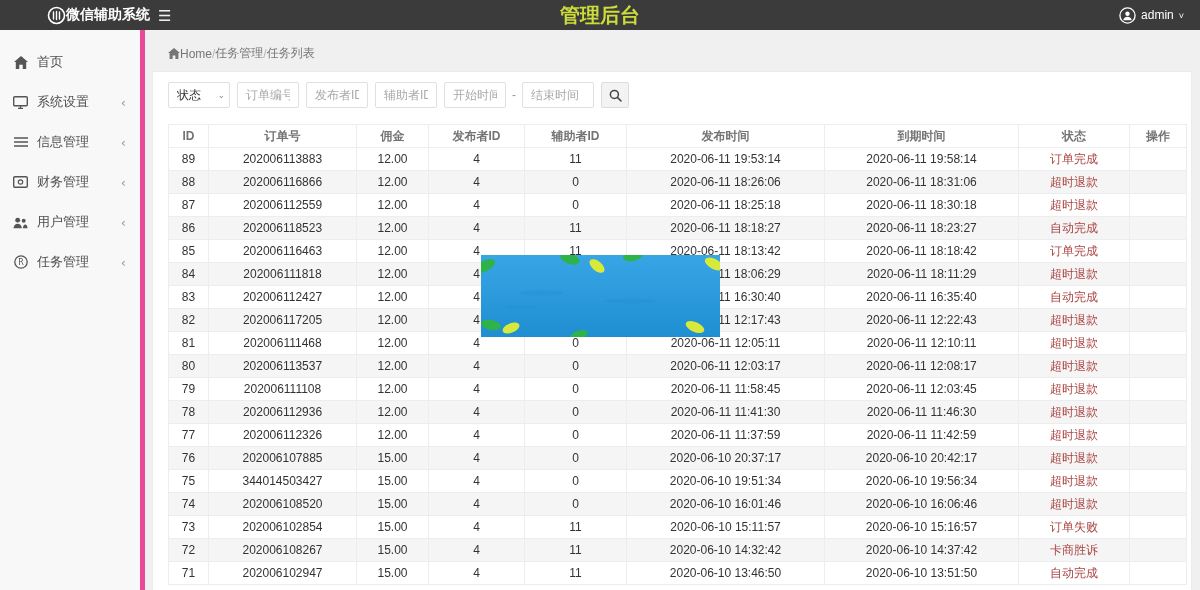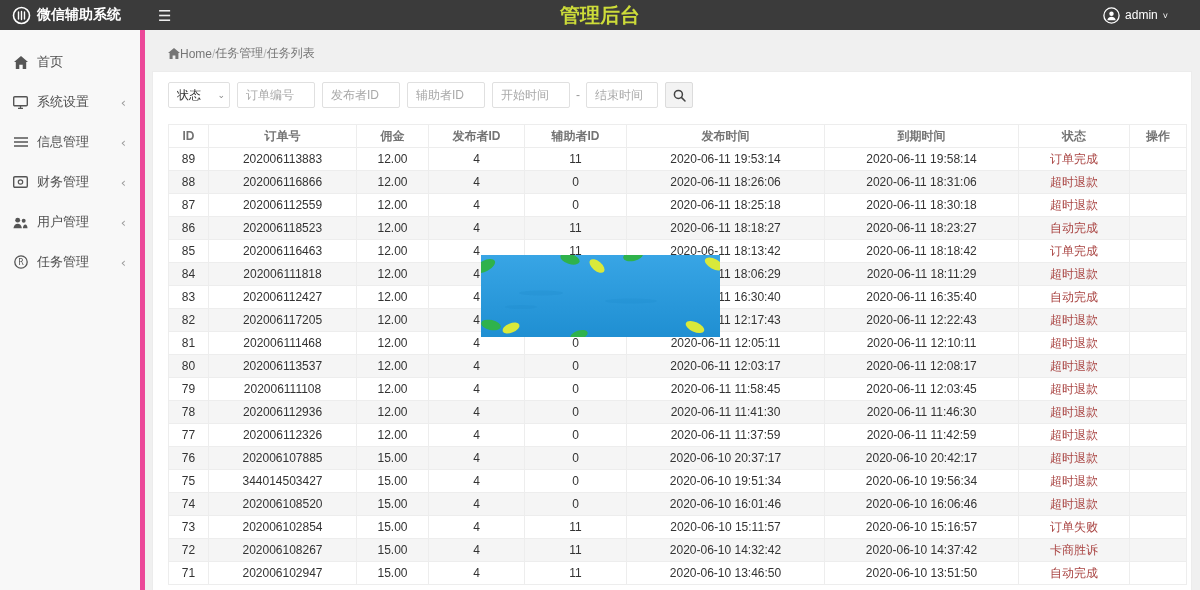--- a/index.html
+++ b/index.html
@@ -1,45 +1,45 @@
 <!DOCTYPE html>
 <html><head>
 <meta charset="utf-8">
 <style>
   * { margin:0; padding:0; box-sizing:border-box; }
   html,body { width:1200px; height:590px; overflow:hidden; }
   body { font-family:"Liberation Sans","DejaVu Sans",sans-serif; background:#f0f0f0; position:relative; }
 
   
   .topbar { position:fixed; top:0; left:0; width:1200px; height:30px; background:#3b3b3b; color:#fff; display:flex; align-items:center; z-index:20; }
-  .brand { width:150px; display:flex; align-items:center; gap:6px; padding-left:12px; font-size:14px; font-weight:bold; white-space:nowrap; cursor:pointer; }
+  .brand { width:150px; display:flex; align-items:center; padding-left:12px; font-size:14px; font-weight:bold; white-space:nowrap; cursor:pointer;justify-content:flex-end; }
   .hamburger { margin-left:8px; font-size:15px; color:#eee; cursor:pointer; line-height:1; }
   .topbar-title { position:absolute; left:300px; right:300px; text-align:center; font-size:20px; font-weight:bold; color:#cddc39; pointer-events:none; }
-  .topbar-user { margin-left:auto; display:flex; align-items:center; gap:5px; padding-right:32px; font-size:12px; cursor:pointer; }
+  .topbar-user { margin-left:auto; display:flex; align-items:center; gap:5px; padding-right:16px; font-size:12px; cursor:pointer; }
   .topbar-user .caret { font-size:9px; margin-top:1px; }
 
   
   .sidebar { position:fixed; top:30px; left:0; bottom:0; width:145px; background:#f8f8f8; border-right:5px solid #ec4899; padding-top:12px; z-index:10; }
   .side-item { display:flex; align-items:center; height:40px; padding:0 14px 0 13px; font-size:13px; color:#4f4f4f; cursor:pointer; }
   .side-item .s-icon { width:15px; height:15px; margin-right:9px; display:flex; align-items:center; justify-content:center; color:#555; flex:0 0 15px; }
   .side-item .chev { margin-left:auto; color:#9a9a9a; font-size:13px; font-family:"DejaVu Sans",sans-serif; }
 
   
   .main { position:absolute; left:145px; top:30px; width:1055px; }
   .breadcrumb { display:flex; align-items:center; font-size:12px; color:#767676; padding:15px 0 0 23px; height:32px; }
   .breadcrumb .sep { color:#b5b5b5; }
   .breadcrumb .bc-link { cursor:pointer; }
   .panel { background:#fff; border:1px solid #ececec; margin:9px 8px 0 7px; padding:9px 13px 20px 13px; min-height:530px; }
 
   
   .filters { display:flex; align-items:center; gap:7px; margin:1px 0 16px 2px; font-size:12px; }
   .sel-wrap { position:relative; }
   .sel-wrap select { appearance:none; -webkit-appearance:none; width:62px; height:26px; border:1px solid #e0e0e0; border-radius:2px; background:#fff; font-size:12px; color:#333; padding:0 16px 0 8px; font-family:inherit; }
   .sel-wrap .sel-caret { position:absolute; right:5px; top:8px; pointer-events:none; color:#888; font-size:9px; }
-  .filters input { width:78px; height:26px; border:1px solid #e0e0e0; border-radius:2px; padding:0 8px; font-size:12px; color:#333; font-family:inherit; }
+  .filters input { width:62px; height:26px; border:1px solid #e0e0e0; border-radius:2px; padding:0 8px; font-size:12px; color:#333; font-family:inherit; }
   .filters input::placeholder { color:#a9a9a9; }
   .filters .dash { color:#999; margin:0 -1px; }
   .search-btn { width:28px; height:26px; background:#f3f3f3; border:1px solid #dcdcdc; border-radius:2px; display:flex; align-items:center; justify-content:center; cursor:pointer; }
 
   
   table { border-collapse:collapse; table-layout:fixed; width:1018px; font-size:12px; color:#333; margin-left:2px; }
   th,td { border:1px solid #ededed; height:23px; text-align:center; padding:0 3px; white-space:nowrap; overflow:hidden; }
   th { font-weight:bold; color:#737373; background:#fff; }
   tbody tr:nth-child(even) { background:#f5f5f5; }
   td.status-cell { color:#a94442; }

